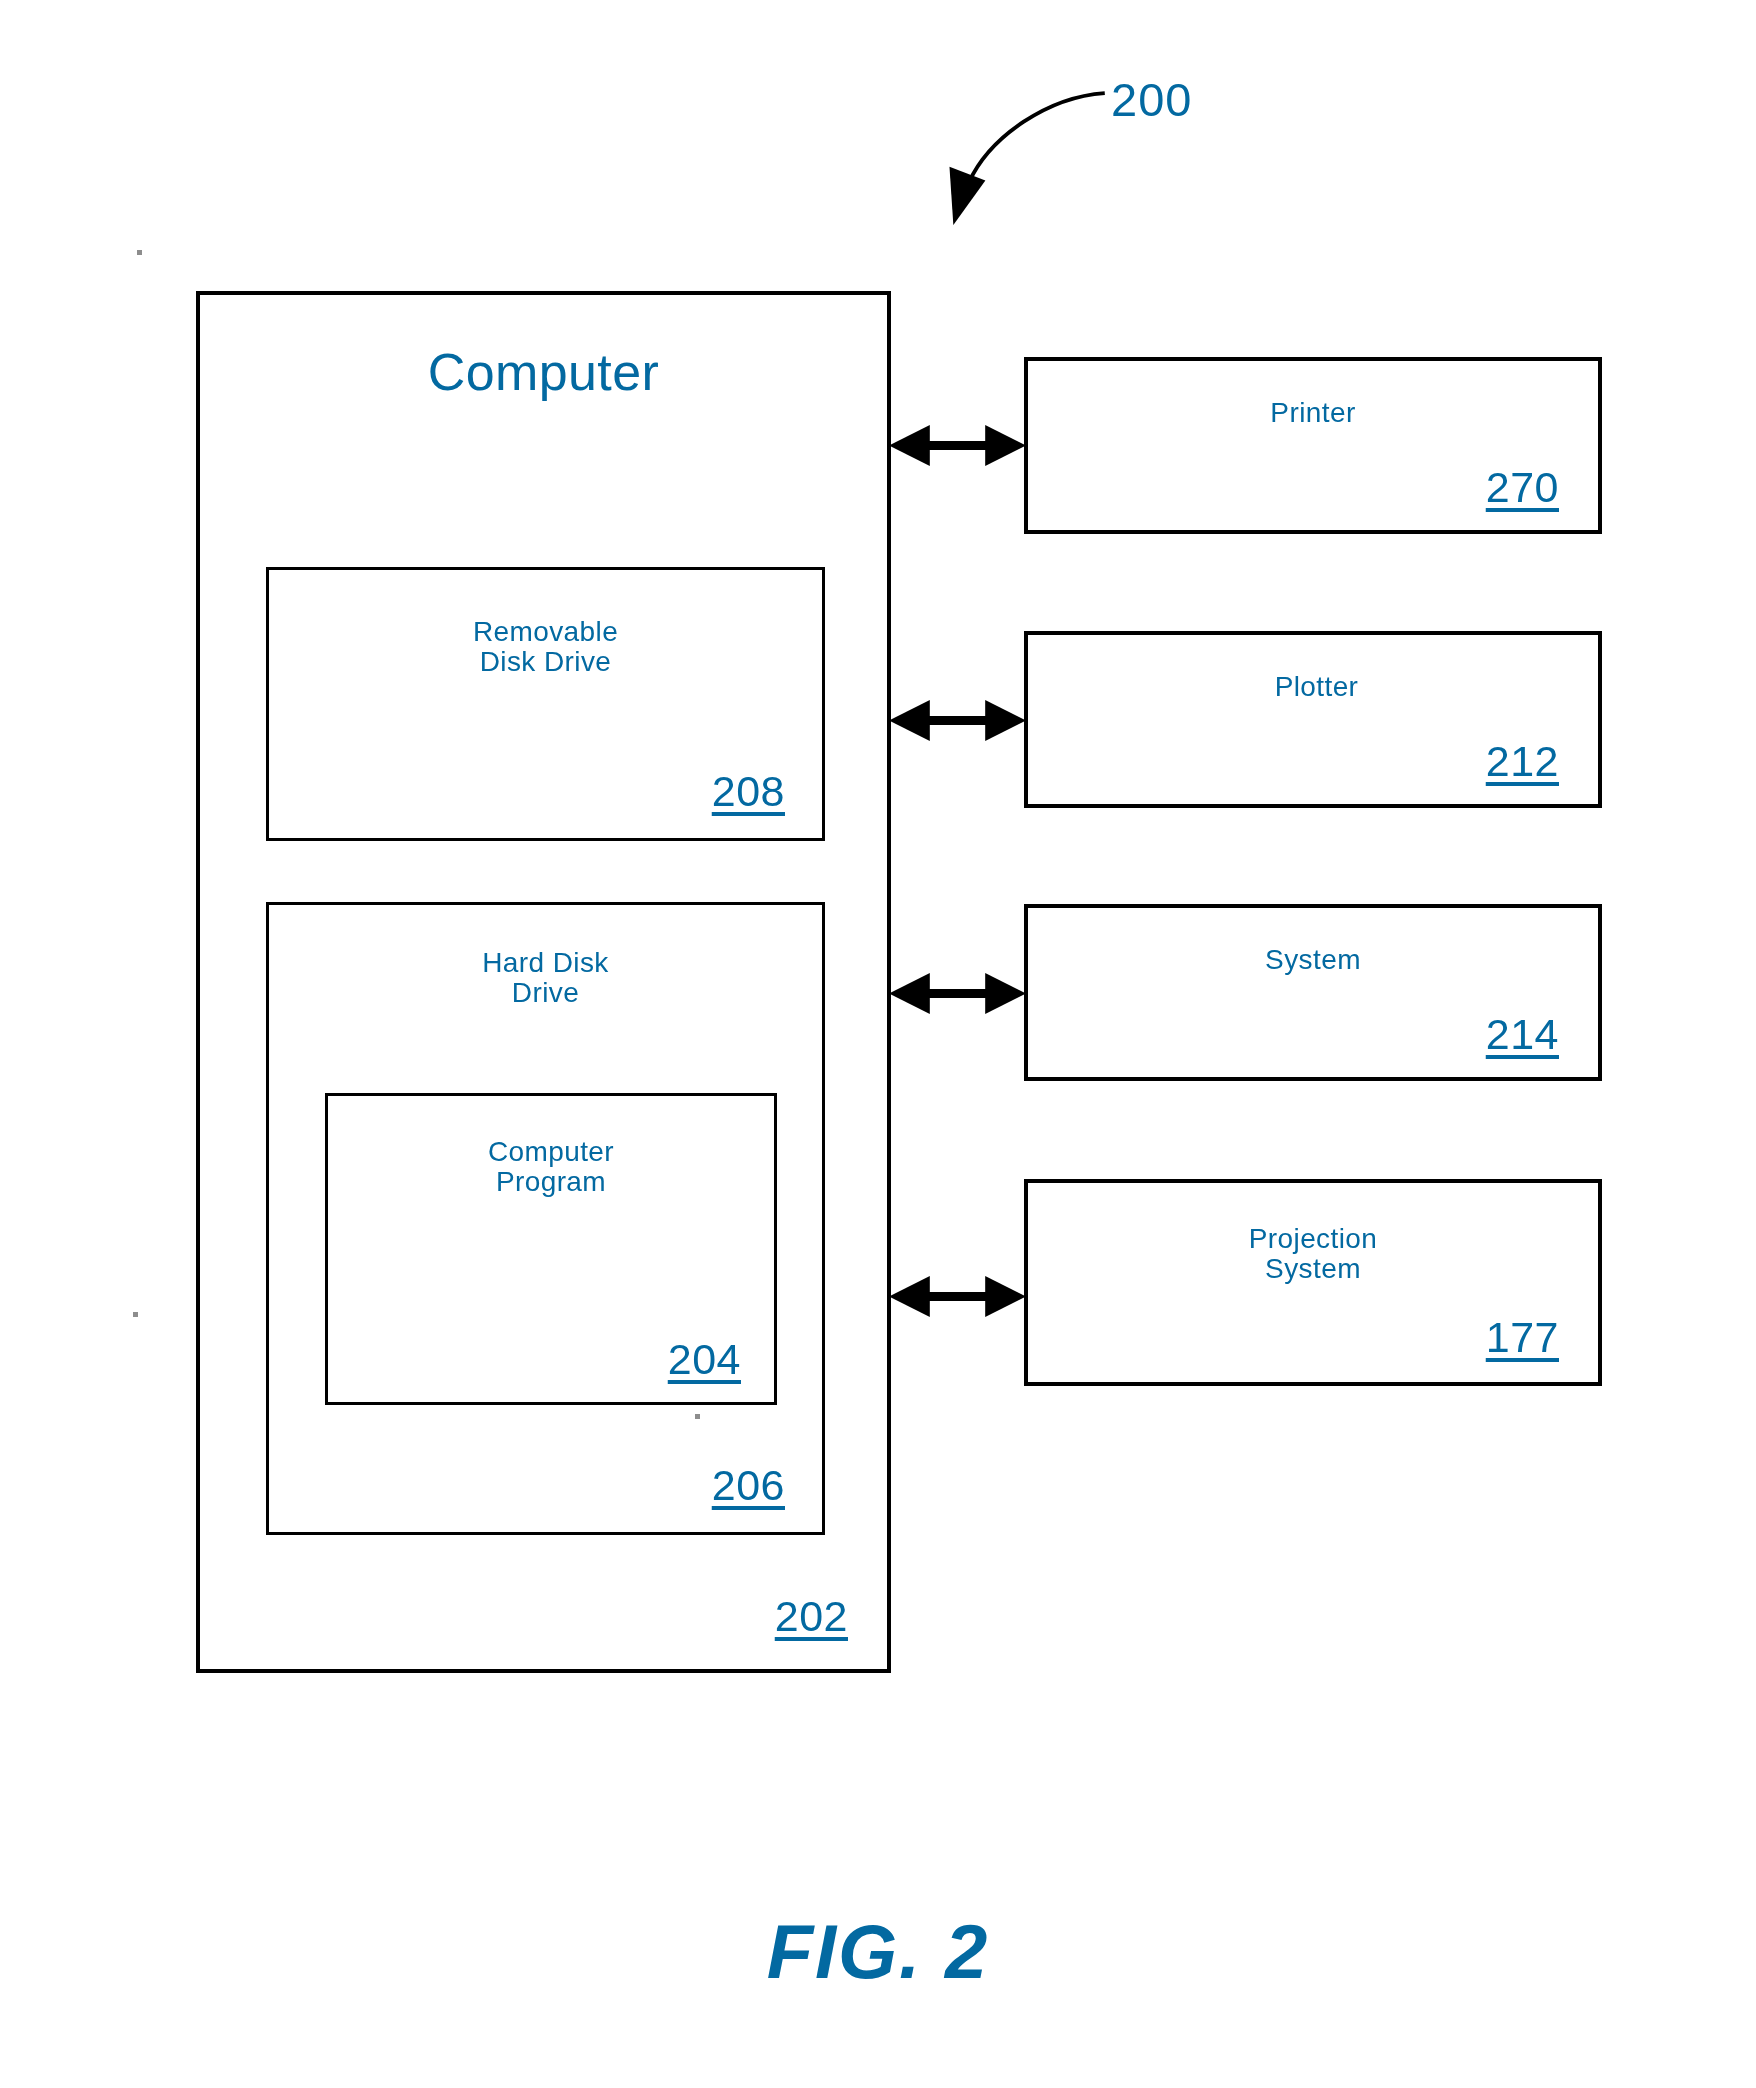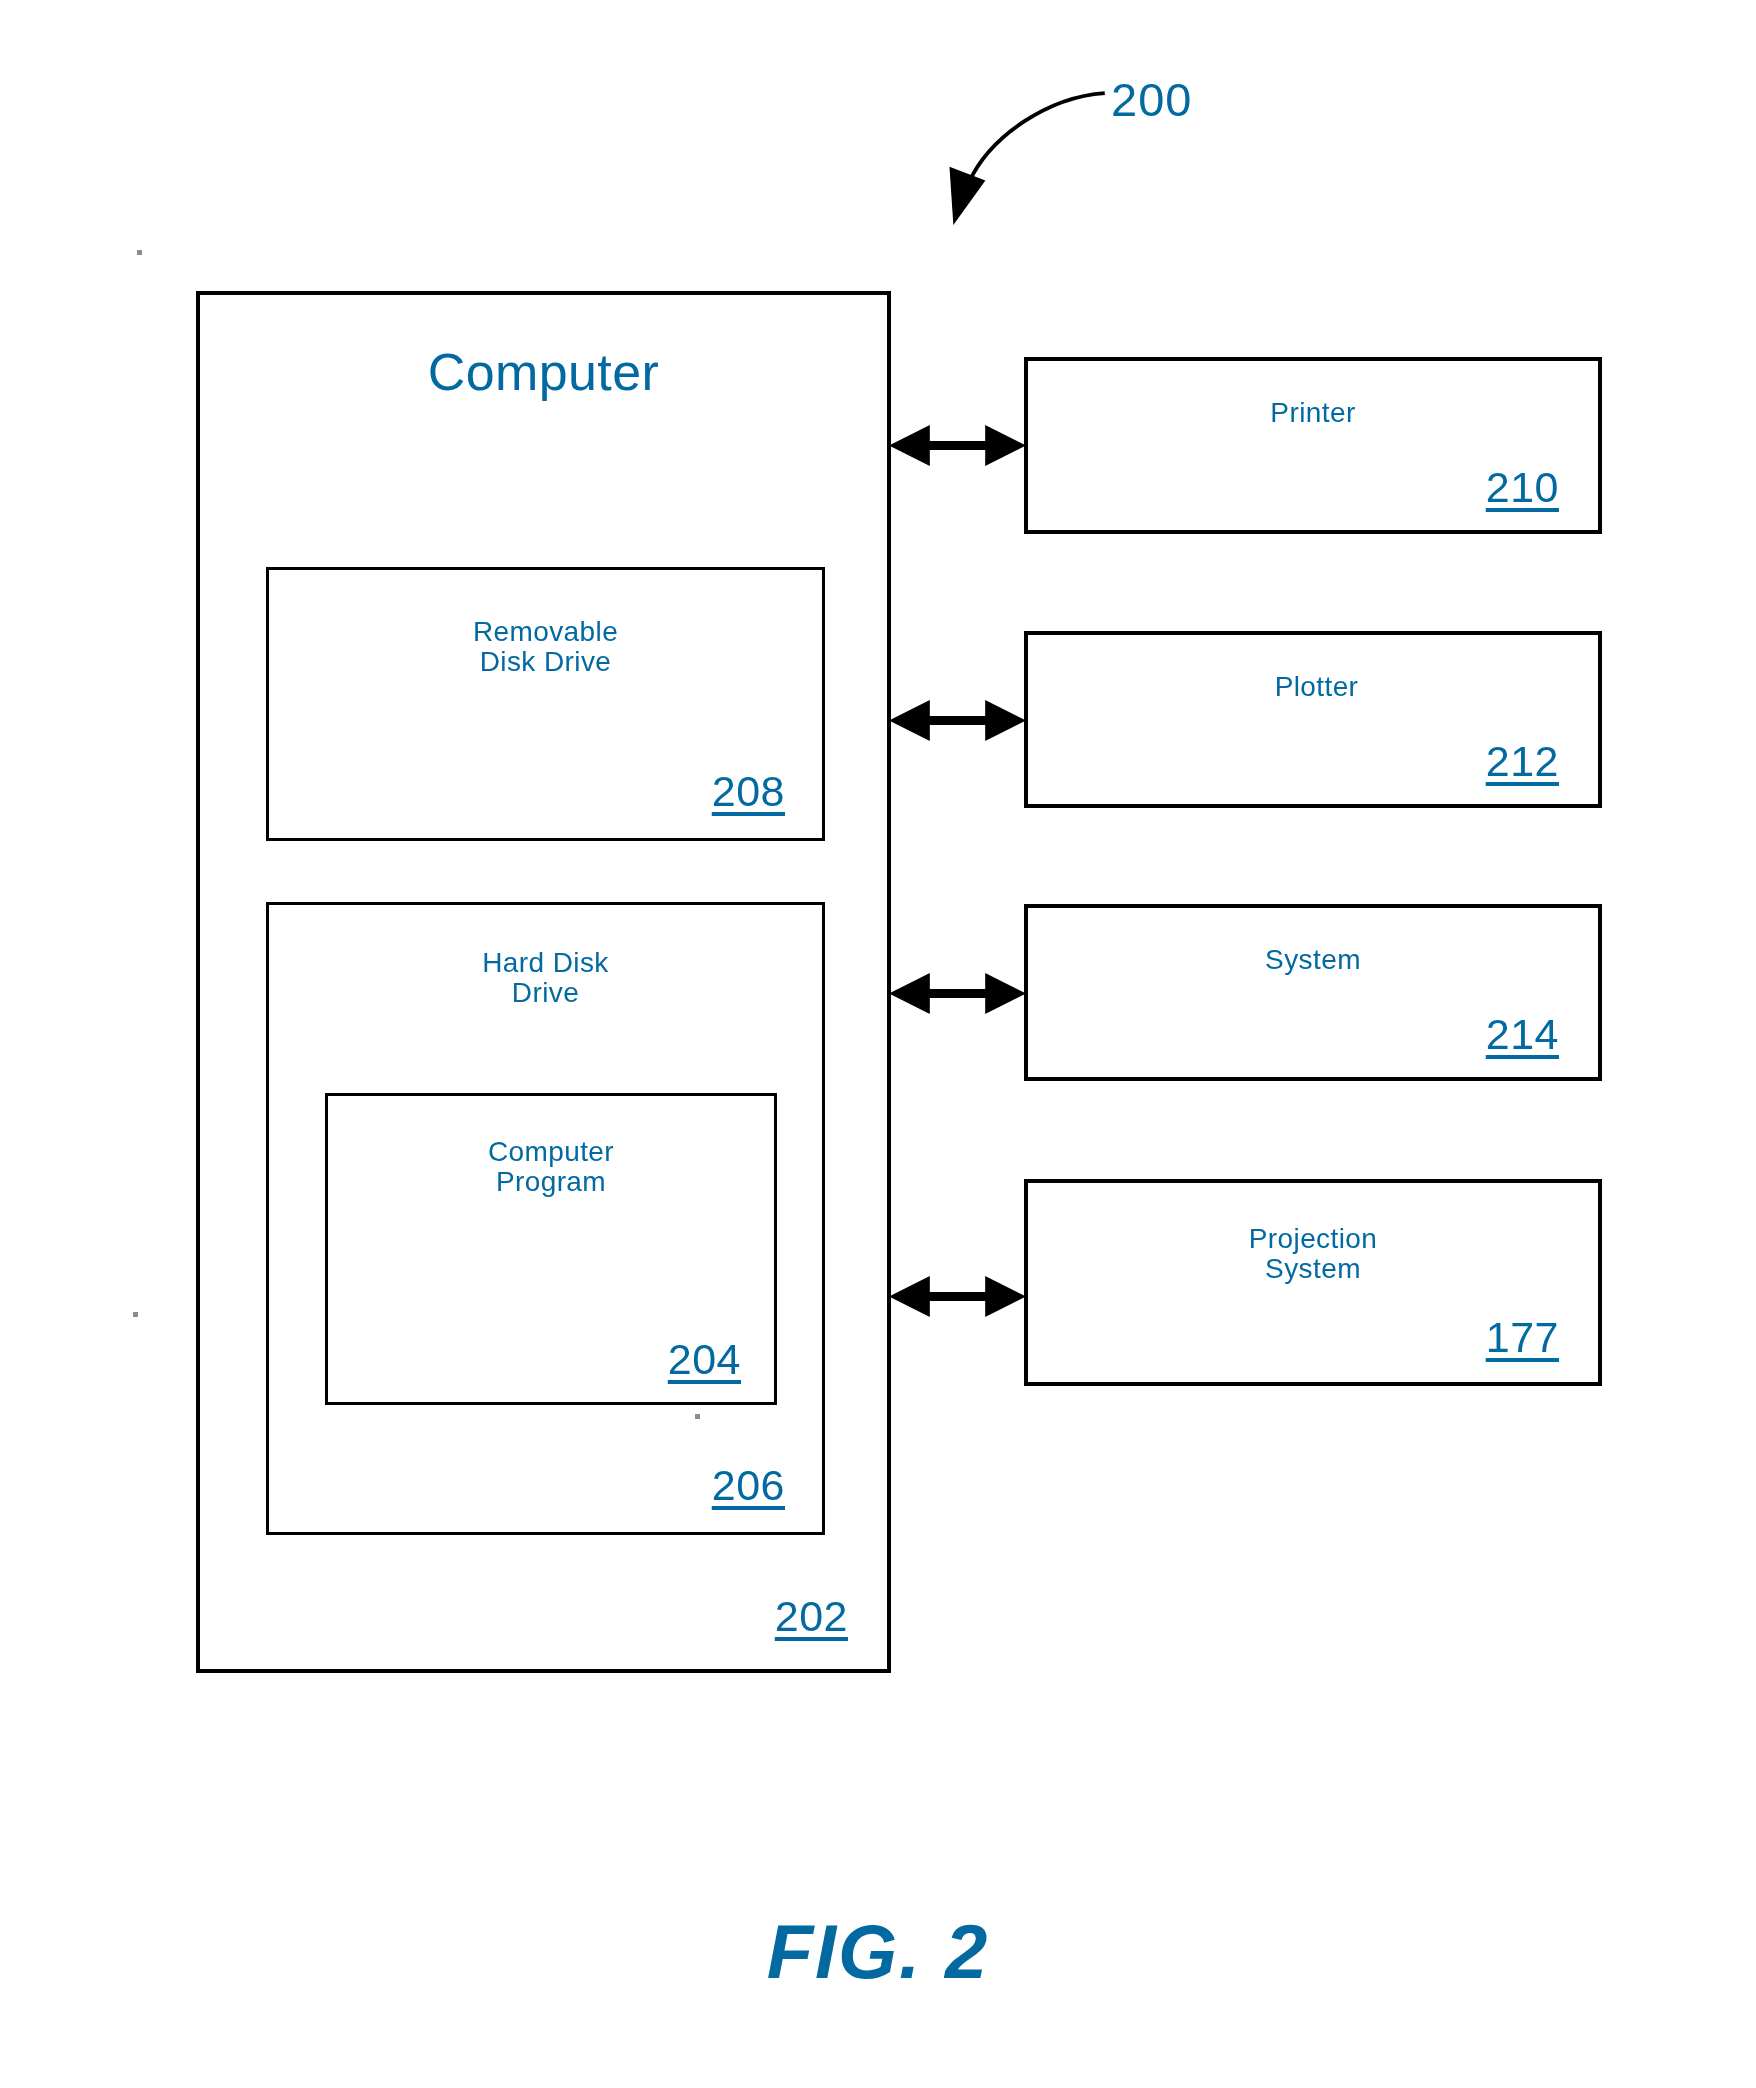--- a/index.html
+++ b/index.html
@@ -123,21 +123,21 @@
       <div class="dbox thin" id="computer-program-box" style="left:56px; top:188px; width:452px; height:312px;">
         <div class="box-title" style="top:41px;">Computer
 Program</div>
         <div class="ref-num" style="right:33px; bottom:21.3px;text-decoration:underline;">204</div>
       </div>
     </div>
   </div>
 
   <div class="dbox" id="printer-box" style="left:1024px; top:357px; width:578px; height:177px;">
     <div class="box-title" style="top:37px;">Printer</div>
-    <div class="ref-num" style="right:39px; bottom:21.3px;">210</div>
+    <div class="ref-num" style="right:39px; bottom:21.3px;">270</div>
   </div>
 
   <div class="dbox" id="plotter-box" style="left:1024px; top:631px; width:578px; height:177px;">
     <div class="box-title" style="top:37px;padding-left:7px;">Plotter</div>
     <div class="ref-num" style="right:39px; bottom:21.3px;">212</div>
   </div>
 
   <div class="dbox" id="scanner-box" style="left:1024px; top:904px; width:578px; height:177px;">
     <div class="box-title" style="top:37px;">System</div>
     <div class="ref-num" style="right:39px; bottom:21.3px;">214</div>

